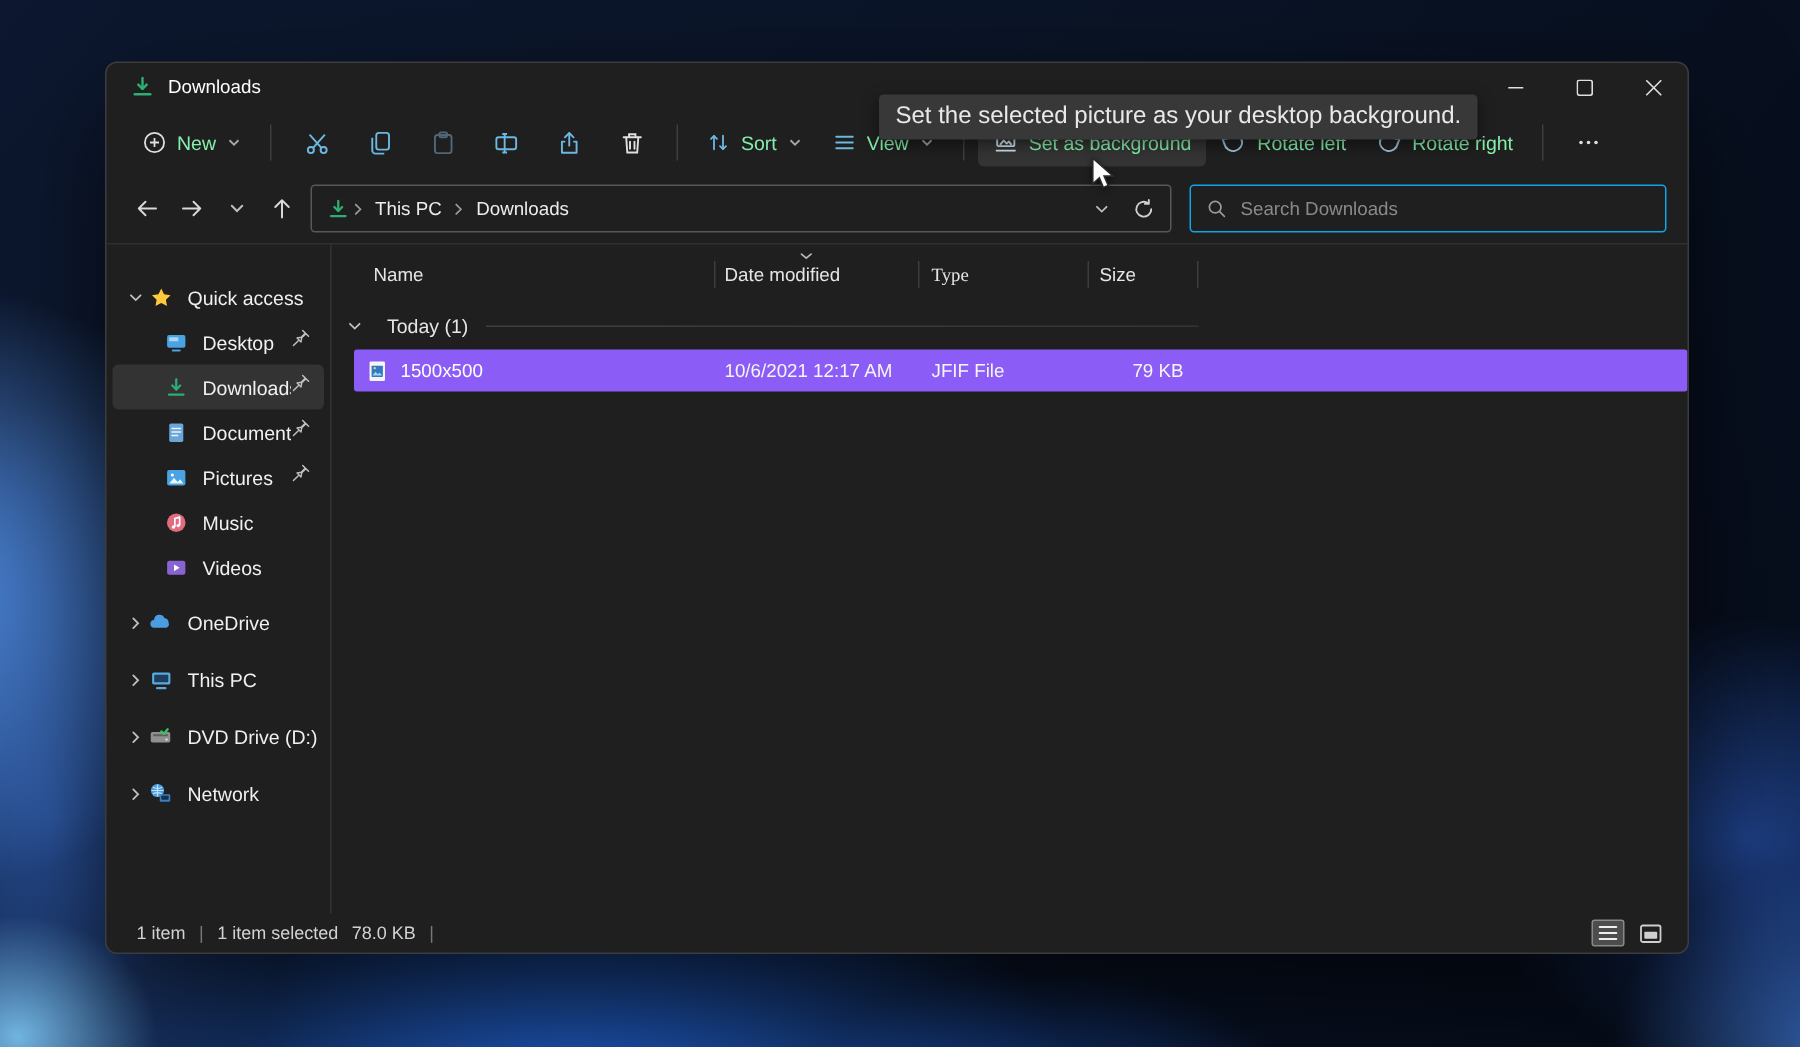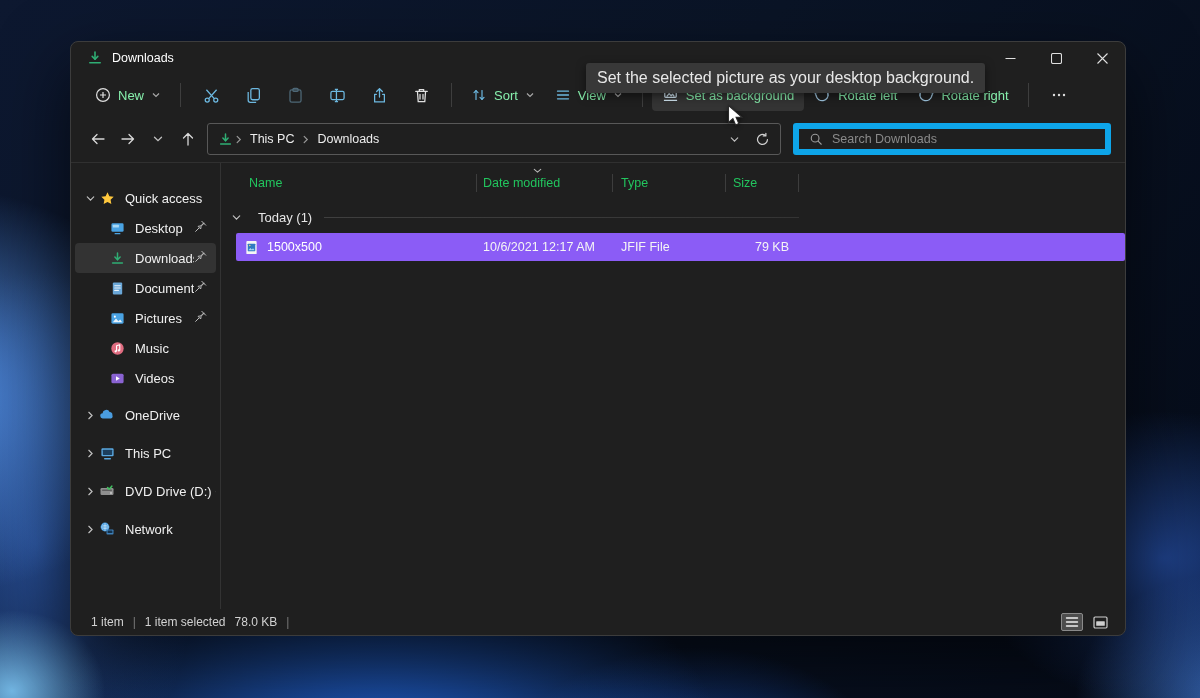--- a/index.html
+++ b/index.html
@@ -52,21 +52,21 @@
   .addressbar { height:46px; flex:0 0 46px; display:flex; align-items:center; padding:0 14px 0 12px; }
   .nav-btn { width:30px; height:30px; display:flex; align-items:center; justify-content:center;
              background:transparent; border:none; border-radius:4px; }
   .addr-box { margin-left:4px; width:574px; height:32px; border:1px solid #585858; border-radius:3px;
               display:flex; align-items:center; padding:0 4px 0 10px; }
   .addr-box .crumb { font-size:12.5px; color:#ededed; padding:4px 6px; border-radius:3px; }
   .addr-box .crumb-sep { margin:0 1px; }
   .addr-spacer { flex:1; }
   .addr-mini-btn { width:28px; height:26px; display:flex; align-items:center; justify-content:center;
                    background:transparent; border:none; border-radius:3px; }
-  .search-box { flex:1; height:32px; margin-left:12px; border:6px solid #0ea5e9; border-radius:3px;
+  .search-box { flex:1; height:32px; margin-left:12px; border:1px solid #0ea5e9; border-radius:3px;
                 display:flex; align-items:center; padding:0 10px; }
   .search-box input { flex:1; background:transparent; border:none; outline:none; color:#cfcfcf;
                       font-size:12.5px; margin-left:9px; font-family:"Liberation Sans", sans-serif; }
   .search-box input::placeholder { color:#8a8a8a; }
 
   
   .main { flex:1; display:flex; border-top:1px solid #303030; min-height:0; }
   .sidebar { flex:0 0 150px; border-right:1px solid #333; padding-top:20px; overflow:hidden; }
   .side-row { height:30px; display:flex; align-items:center; margin:0 4px; padding-left:10px;
               border-radius:4px; white-space:nowrap; }
@@ -77,25 +77,25 @@
   .side-row .s-label { font-size:13px; color:#f0f0f0; overflow:hidden; text-overflow:clip; }
   .side-row .s-pin { margin-left:auto; margin-right:8px; flex:0 0 14px; }
   .side-gap { height:7px; }
   .root-row { margin-bottom:8px; }
 
   
   .content { flex:1; position:relative; padding-top:6px; min-width:0; }
   .cols { display:grid; grid-template-columns:241px 136px 113px 73px; margin-left:15px; }
   .hdr-row { height:28px; align-items:center; }
   .hdr-cell { position:relative; height:28px; display:flex; align-items:center;
-              font-size:12.5px; color:#22c55e; }
+              font-size:12.5px; color:#e5e5e5; }
   .hdr-cell::after { content:""; position:absolute; right:0; top:5px; height:18px; width:1px; background:#3d3d3d; }
   .hdr-name { padding-left:13px; }
   .hdr-date { padding-left:6px; }
-  .hdr-type { padding-left:8px; }
+  .hdr-type { padding-left:8px;font-family:Liberation Serif, serif; }
   .hdr-size { padding-left:7px; }
   .sort-chev { position:absolute; left:55px; top:-2px; }
 
   .group-row { display:flex; align-items:center; margin:10px 0 6px 10px; width:568px; height:20px; }
   .group-label { font-size:13px; color:#e6e6e6; margin-left:16px; }
   .group-line { flex:1; height:1px; margin-left:12px; background:linear-gradient(to right,#3f3f3f,#343434); }
 
   .file-row { height:28px; background:#8b5cf6; border-radius:2px; align-items:center; }
   .cell { font-size:12.5px; color:#f5f5f5; display:flex; align-items:center; overflow:hidden; }
   .cell-name { padding-left:8px; gap:8px; color:#ffffff; }

